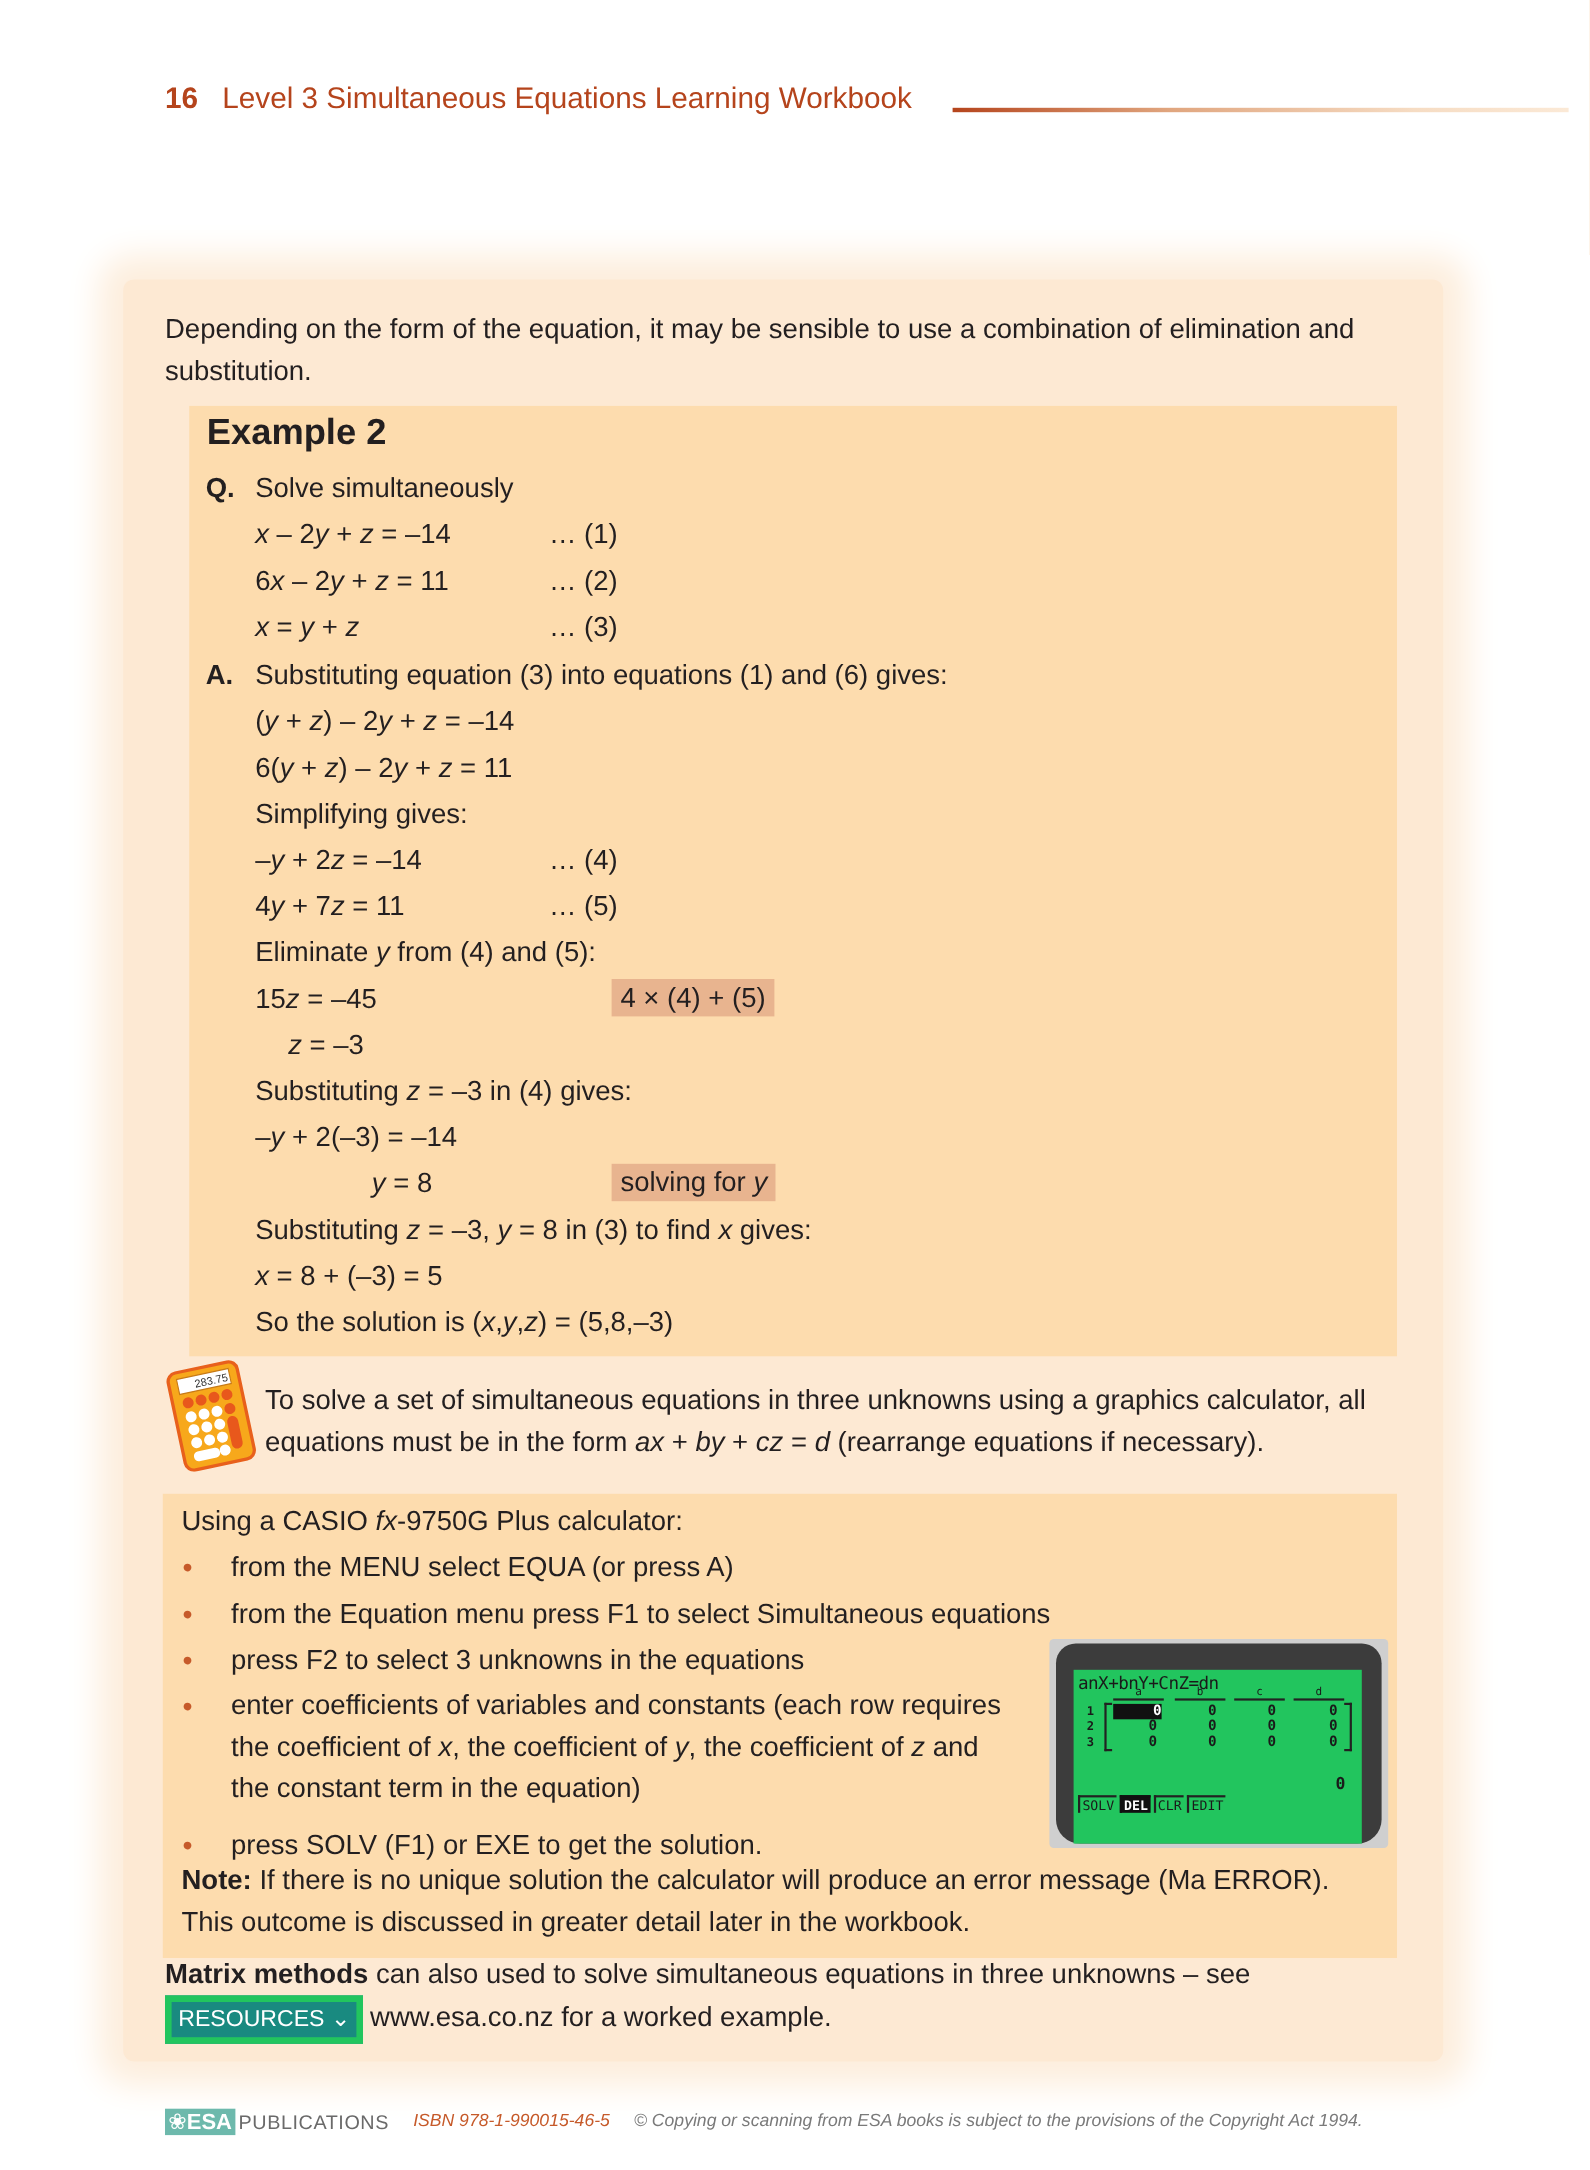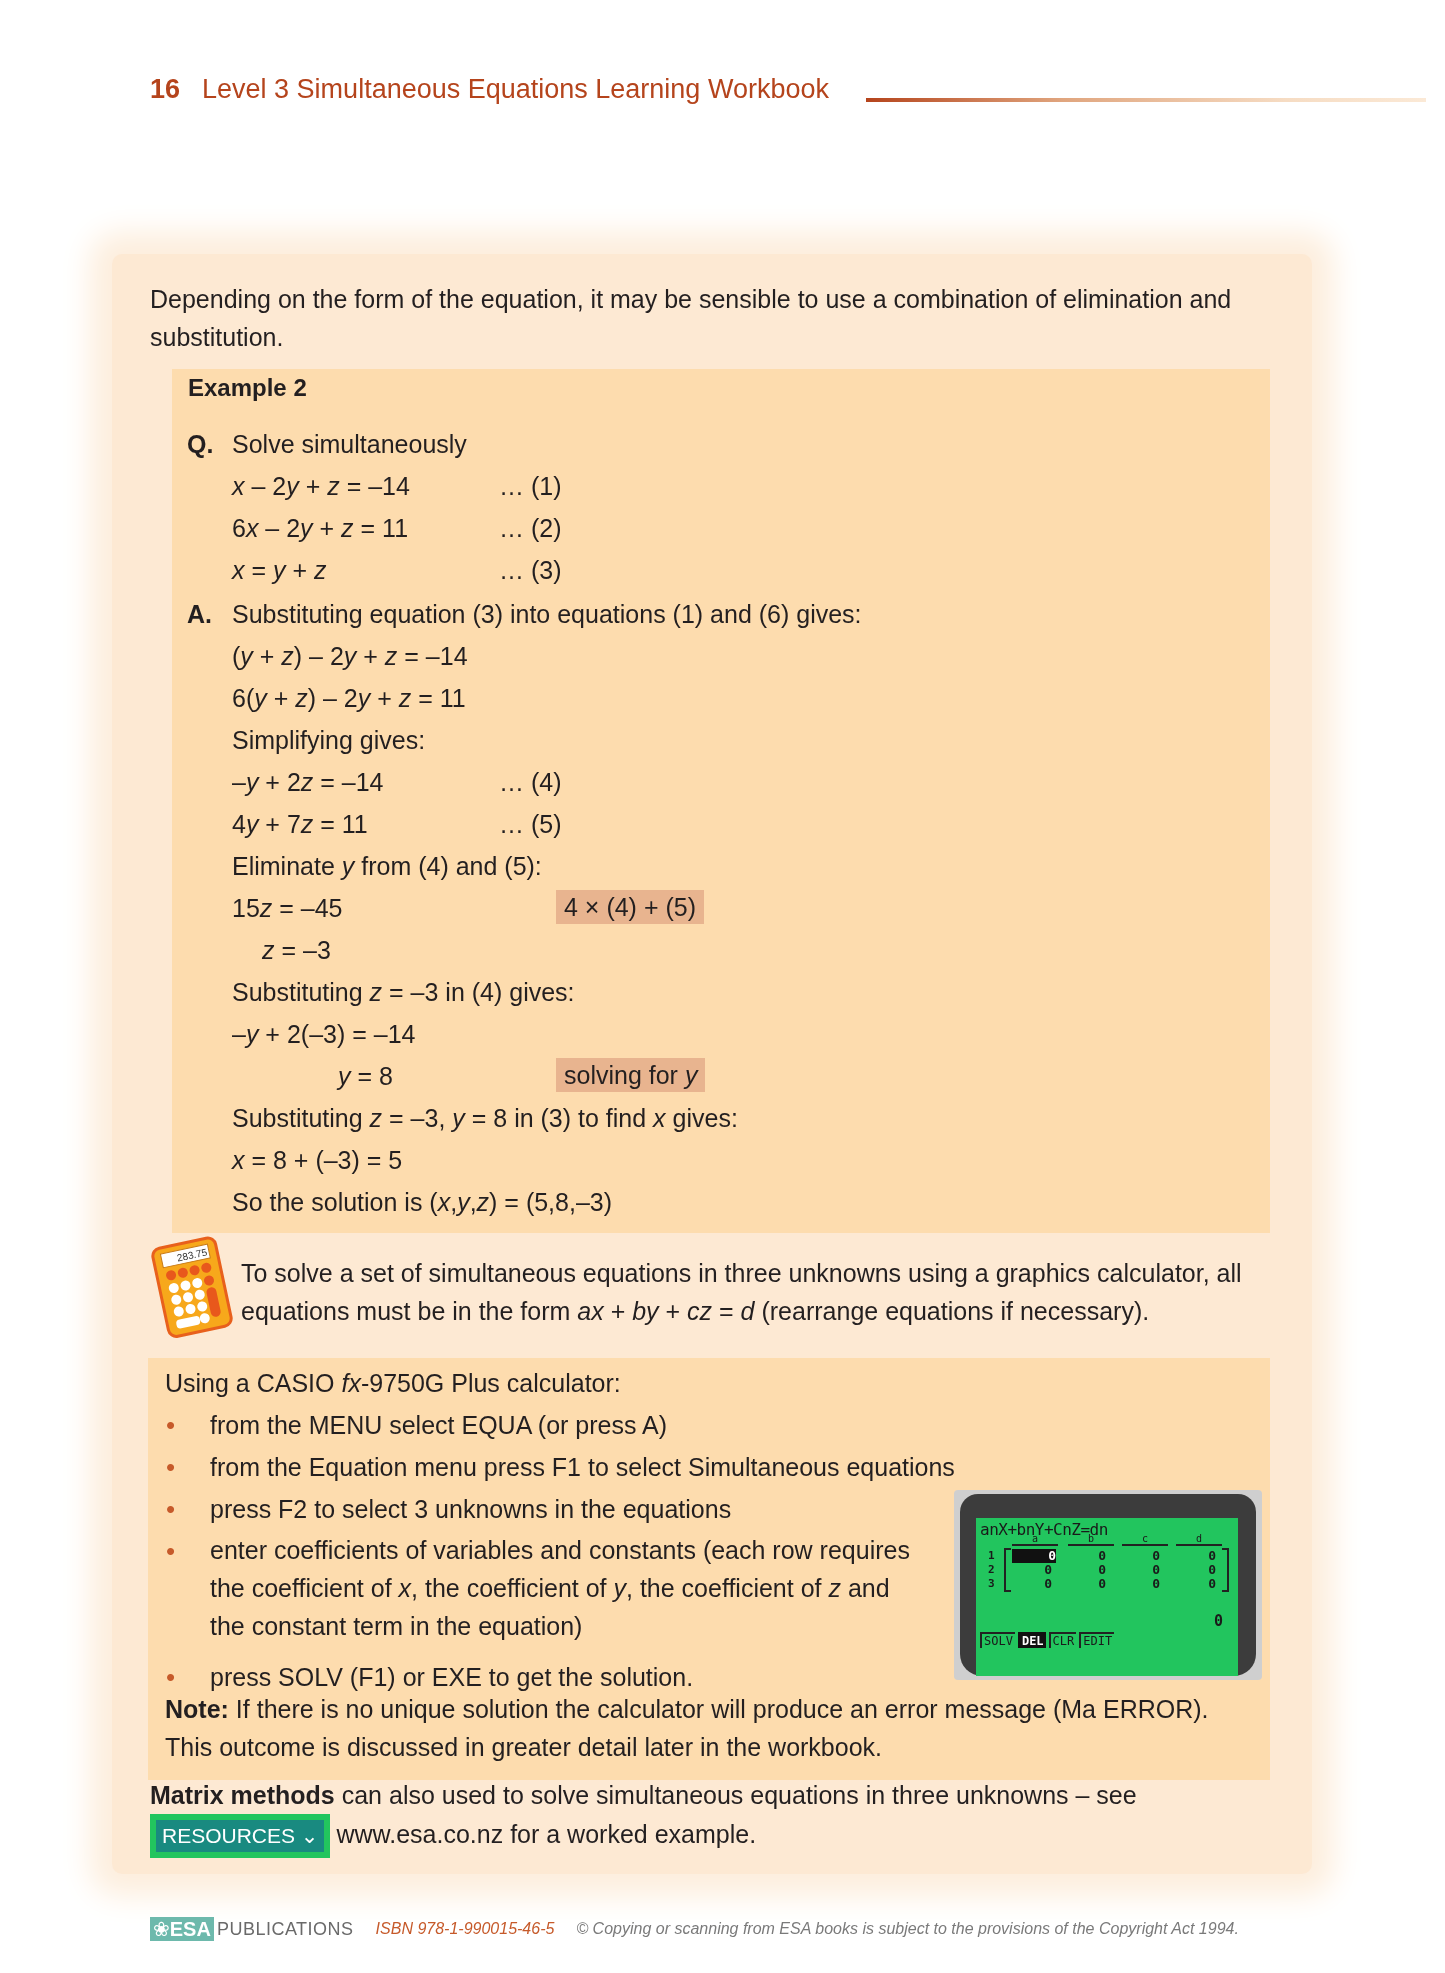--- a/index.html
+++ b/index.html
@@ -20,21 +20,21 @@
     position: absolute; left: 112px; top: 254px; width: 1200px; height: 1620px;
     background: #fde9d3;
     box-shadow: 0 0 30px 22px #fdeedd;
     border-radius: 10px;
   }
   .para { position: absolute; font-size: 25px; line-height: 38px; }
   .intro { left: 150px; top: 280px; width: 1100px; }
   .example {
     position: absolute; left: 172px; top: 369px; width: 1098px; height: 864px; background: #fddcae;
   }
-  .ex-title { position: absolute; left: 188px; top: 374px; font-size: 24px; font-weight: bold; }
+  .ex-title { position: absolute; left: 188px; top: 374px; font-size: 33px; font-weight: bold; }
   .line { position: absolute; font-size: 25px; line-height: 30px; white-space: nowrap; }
   .lbl { font-weight: bold; position: absolute; left: 187px; }
   .ref { position: absolute; left: 499px; }
   .hl {
     position: absolute; left: 556px; background: #e8b48f; padding: 3px 8px; font-size: 25px; line-height: 28px;
   }
   .calc-icon { position: absolute; left: 150px; top: 1236px; width: 86px; height: 102px; }
   .tip { left: 241px; top: 1254px; width: 1020px; }
   .casio {
     position: absolute; left: 148px; top: 1358px; width: 1122px; height: 422px; background: #fddcae;

